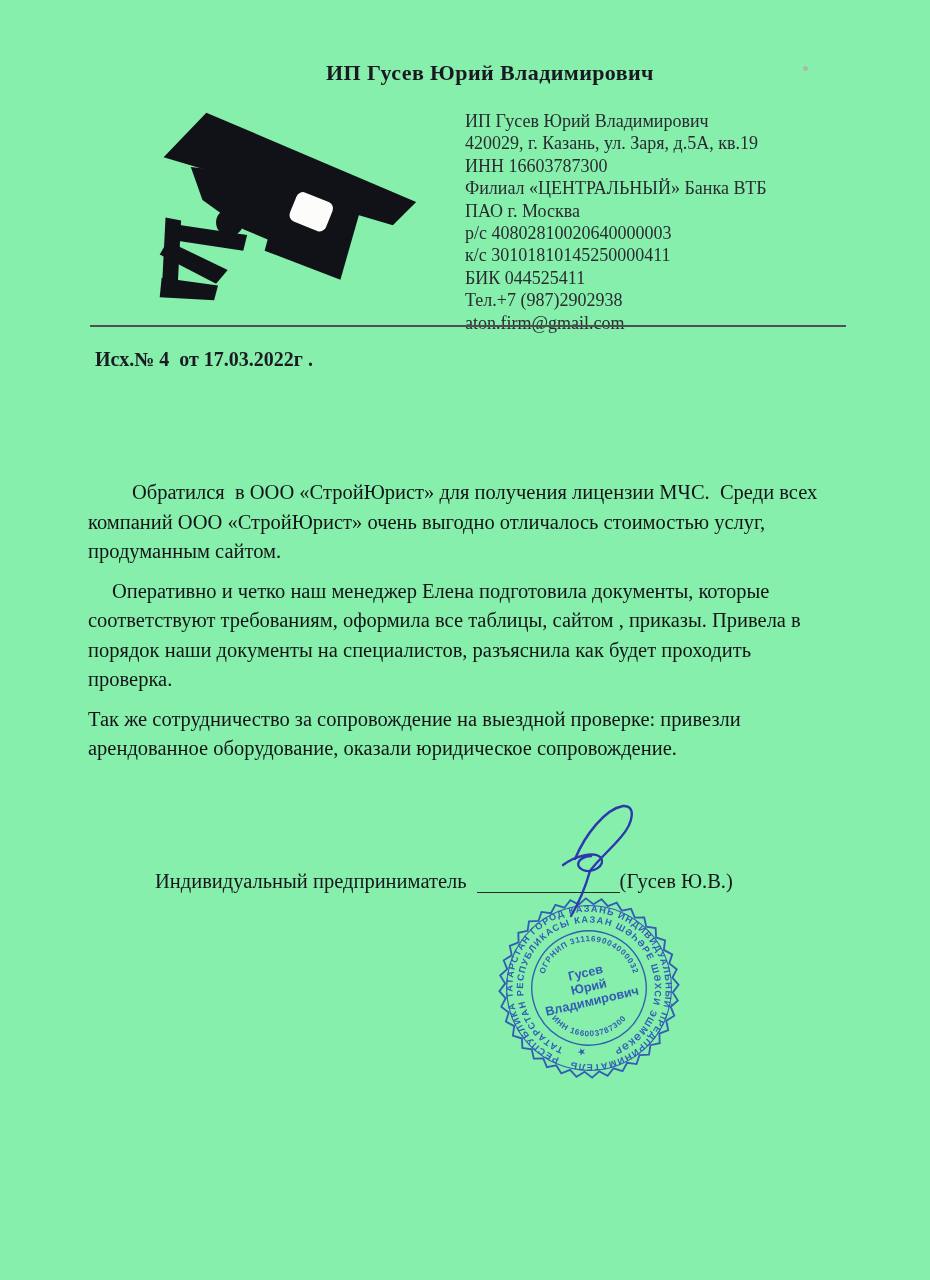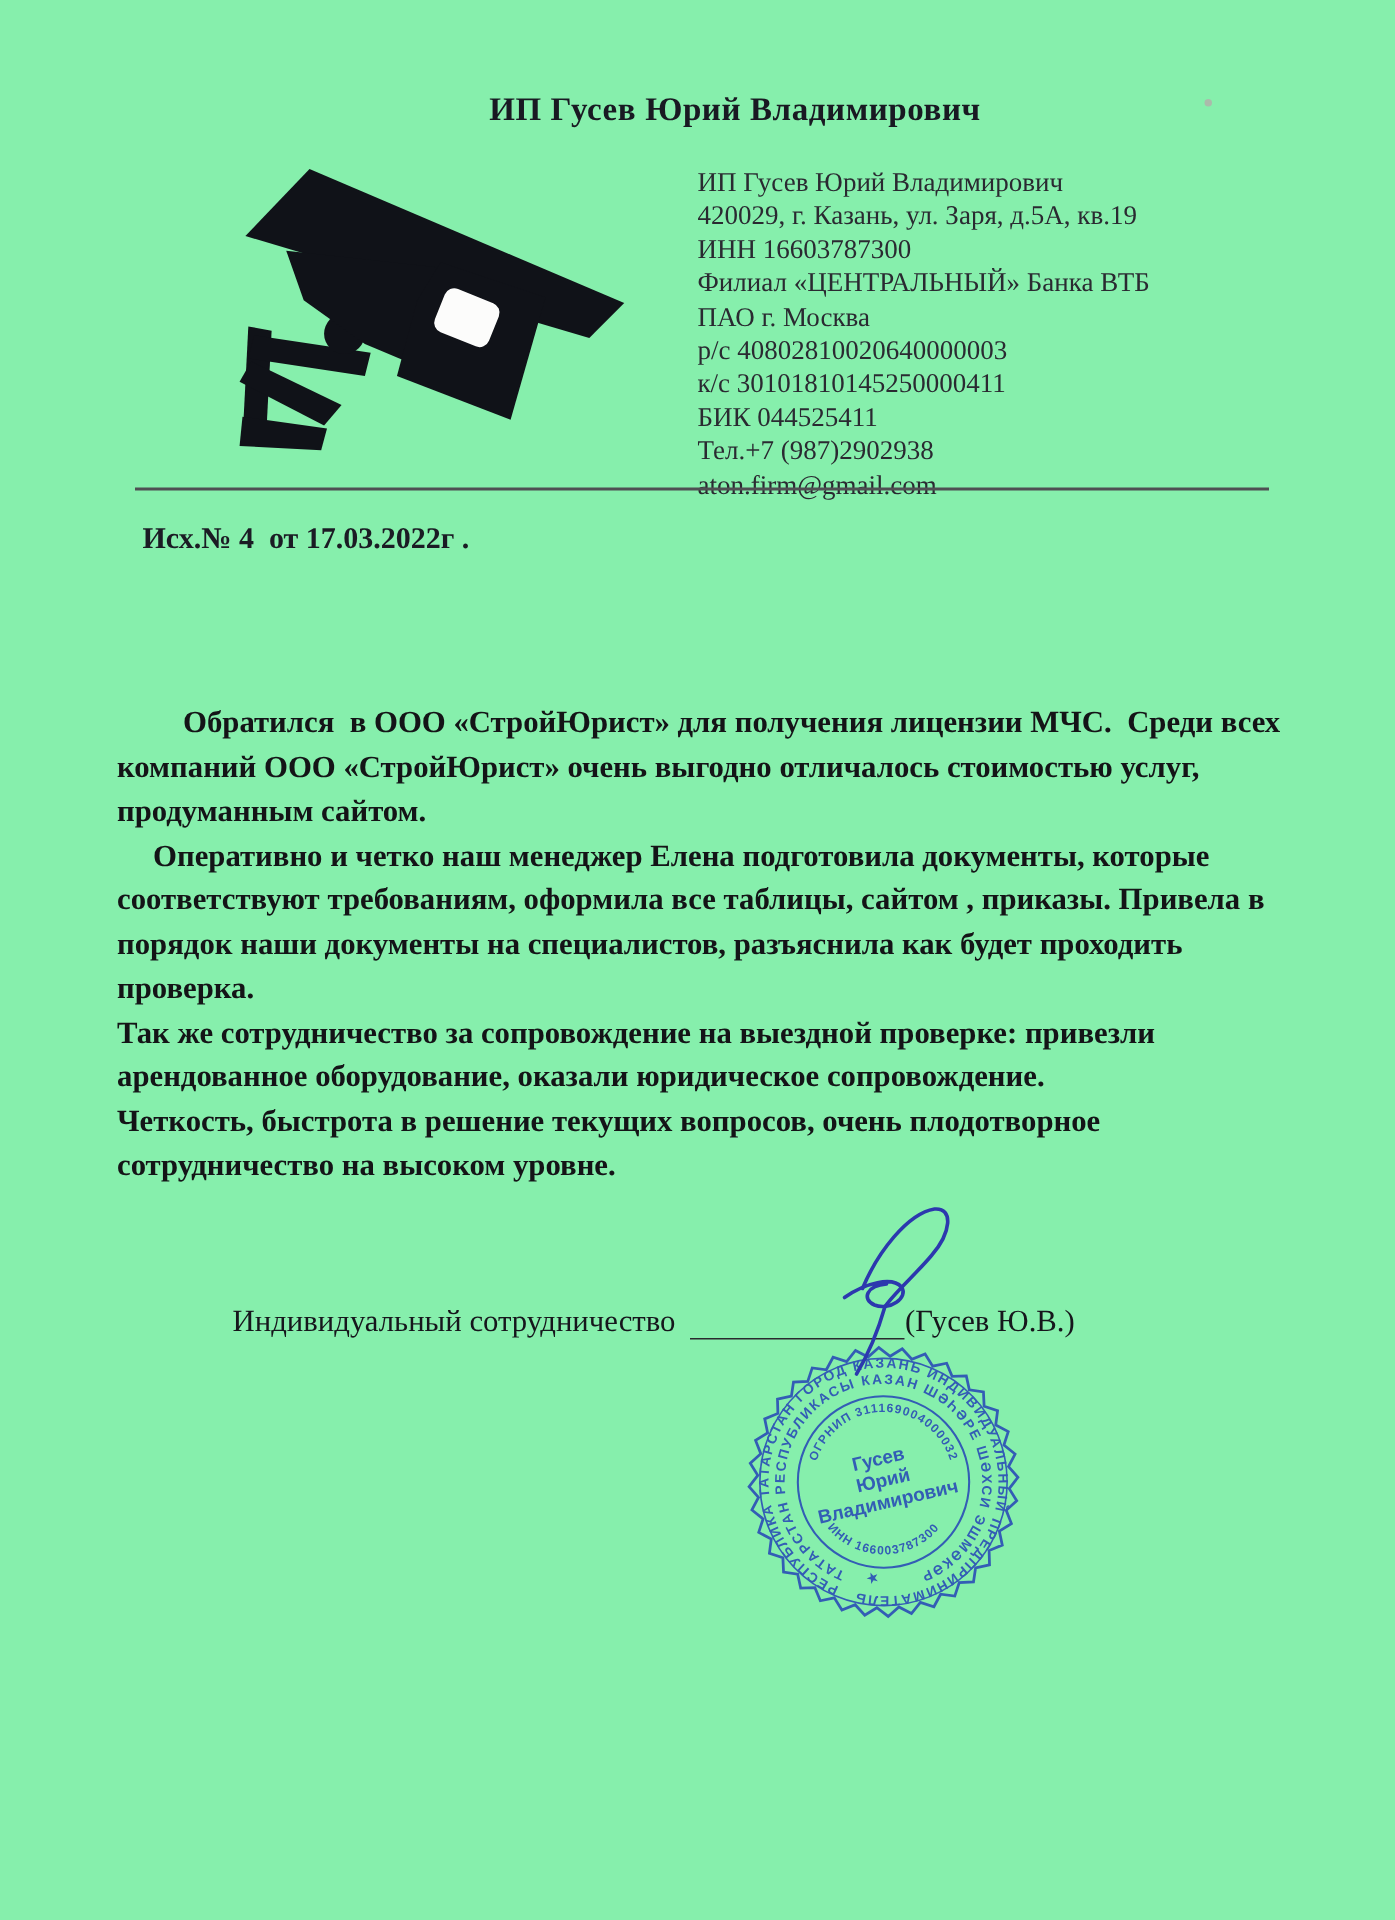--- a/index.html
+++ b/index.html
@@ -33,21 +33,21 @@
   }
   .ref{
     position:absolute;left:95px;top:348px;
     font-size:20px;font-weight:bold;color:#1b1b24;
     white-space:pre-wrap;
   }
   .body-text{
     position:absolute;left:78px;top:468px;width:830px;
     font-size:20.5px;line-height:29.5px;color:#141417;
   }
-  .body-text p{margin:0;white-space:pre-wrap;font-weight:bold;}
+  .body-text p{margin:10px;white-space:pre-wrap;}
   .p-indent-lg{text-indent:44px;}
   .p-indent-sm{text-indent:24px;}
   .sig-row{
     position:absolute;left:155px;top:868px;width:720px;
     font-size:20.5px;color:#16161c;
     display:flex;align-items:flex-end;
   }
   .sig-label{flex:0 0 auto;}
   .sig-line{
     flex:0 0 auto;width:143px;margin-left:10px;
@@ -111,26 +111,24 @@
   <div class="body-text">
     <p class="p-indent-lg">Обратился  в ООО «СтройЮрист» для получения лицензии МЧС.  Среди всех
 компаний ООО «СтройЮрист» очень выгодно отличалось стоимостью услуг,
 продуманным сайтом.</p>
     <p class="p-indent-sm">Оперативно и четко наш менеджер Елена подготовила документы, которые
 соответствуют требованиям, оформила все таблицы, сайтом , приказы. Привела в
 порядок наши документы на специалистов, разъяснила как будет проходить
 проверка.</p>
     <p>Так же сотрудничество за сопровождение на выездной проверке: привезли
 арендованное оборудование, оказали юридическое сопровождение.</p>
-    <p>Четкость, быстрота в решение текущих вопросов, очень плодотворное
-сотрудничество на высоком уровне.</p>
   </div>
 
   <div class="sig-row">
-    <span class="sig-label">Индивидуальный сотрудничество</span>
+    <span class="sig-label">Индивидуальный предприниматель</span>
     <span class="sig-line"></span>
     <span class="sig-name">(Гусев Ю.В.)</span>
   </div>
 
   <svg class="signature" viewBox="0 0 120 125">
     <path d="M 30 66 C 40 42 60 16 78 13 C 91 12 89 29 76 44 C 66 56 52 68 45 78"></path>
     <path d="M 18 72 C 32 62 50 58 56 65 C 61 72 48 81 38 77 C 29 73 33 64 46 63"></path>
     <path d="M 45 78 C 41 92 35 108 26 123"></path>
   </svg>
 

